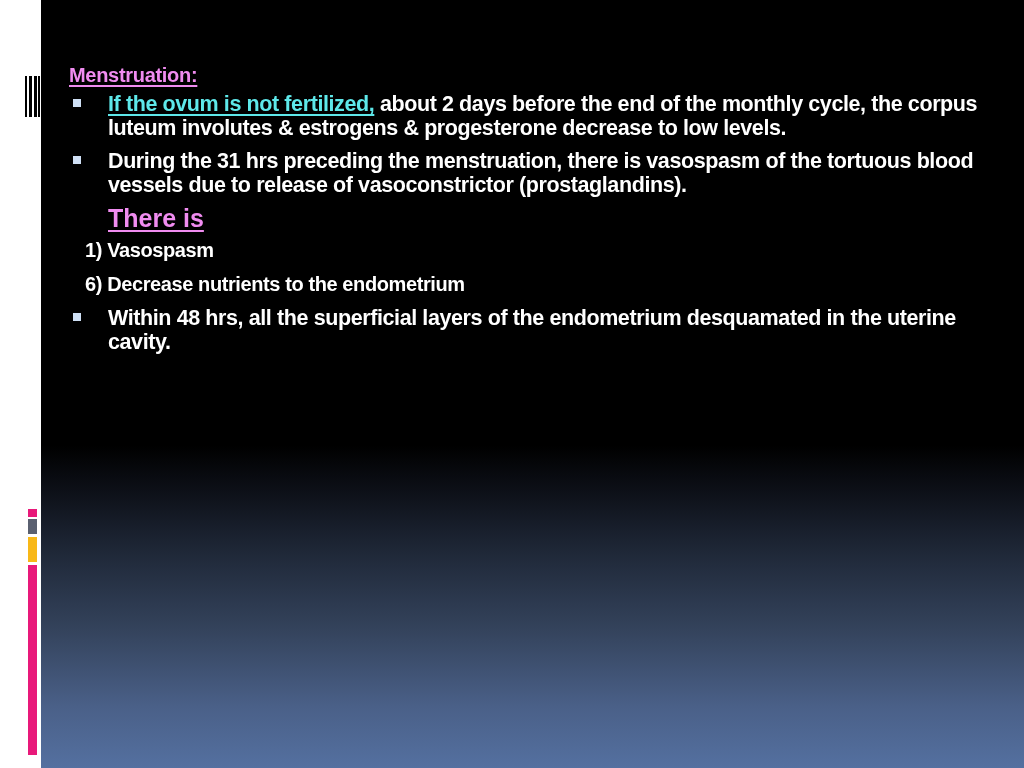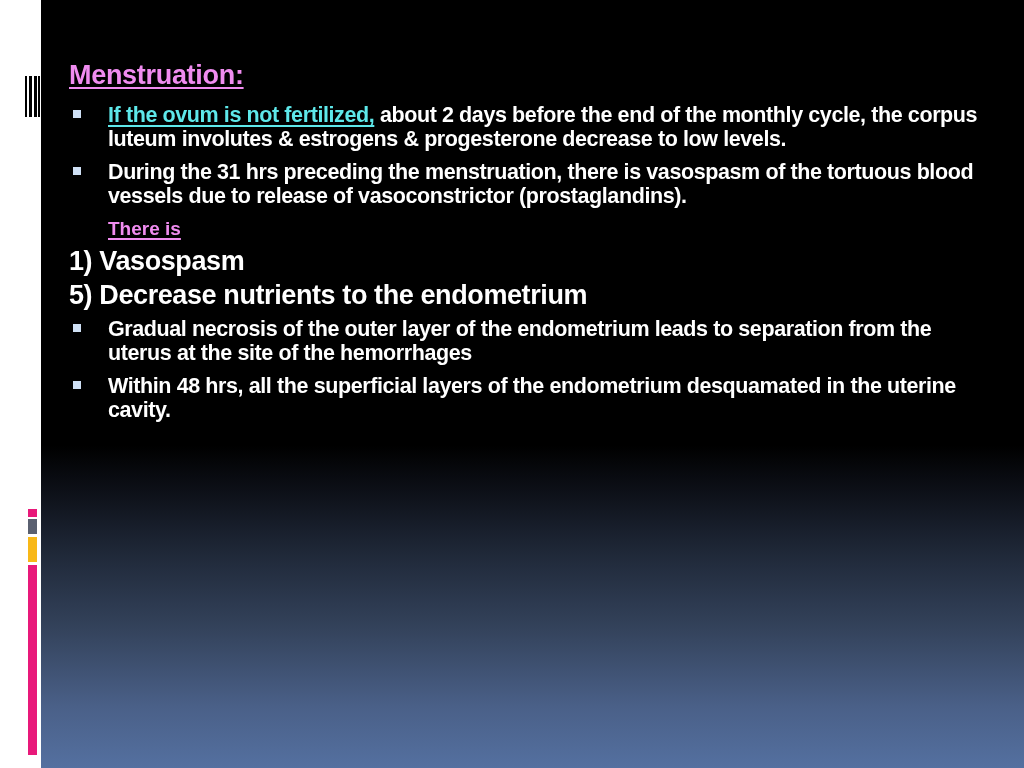--- a/index.html
+++ b/index.html
@@ -4,26 +4,26 @@
 <style>
   html, body { margin: 0; padding: 0; }
   body { width: 1024px; height: 768px; position: relative; overflow: hidden; background: #ffffff; font-family: "Liberation Sans", "DejaVu Sans", sans-serif; }
   .left-strip { position: absolute; left: 0; top: 0; width: 41px; height: 768px; background: #ffffff; }
   .barcode { position: absolute; left: 25px; top: 76px; width: 15px; height: 41px; }
   .barcode span { position: absolute; top: 0; height: 41px; background: #000; }
   .accent { position: absolute; left: 28px; width: 9px; }
   .slide { position: absolute; left: 41px; top: 0; width: 983px; height: 768px;
            background: linear-gradient(to bottom, #000000 0%, #000000 58%, #0d1018 64%, #1f2838 72%, #34435c 82%, #4a6088 92%, #5470a0 100%); }
   .content { position: absolute; left: 28px; top: 58px; width: 920px; color: #ffffff; font-weight: bold; }
-  .title { font-size: 27px; color: #f08cf0; text-decoration: underline; text-decoration-thickness: 2px; text-underline-offset: 3px; line-height: 34px; margin: 0 0 11px 0; letter-spacing: -0.3px; }
+  .title { font-size: 20px; color: #f08cf0; text-decoration: underline; text-decoration-thickness: 2px; text-underline-offset: 3px; line-height: 34px; margin: 0 0 0 0; letter-spacing: -0.3px; }
   .bullet { position: relative; padding-left: 39px; font-size: 21.5px; line-height: 24px; margin-bottom: 9px; letter-spacing: -0.4px; }
   .bullet .mark { position: absolute; left: 4px; top: 7px; width: 8px; height: 8px; background: #cfe0f5; }
   .hl-cyan { color: #5ee8ea; text-decoration: underline; text-decoration-thickness: 2px; text-underline-offset: 3px; text-align: right; }
-  .sub { padding-left: 39px; font-size: 19px; line-height: 24px; color: #f08cf0; text-decoration: underline; text-decoration-thickness: 2px; text-underline-offset: 3px; margin: 6px 0 8px 0; display: block; width: max-content; margin-left: 39px; padding-left: 0; }
-  .numbered { font-size: 27px; line-height: 24px; margin-bottom: 10px; letter-spacing: -0.4px; }
+  .sub { padding-left: 39px; font-size: 25px; line-height: 24px; color: #f08cf0; text-decoration: underline; text-decoration-thickness: 2px; text-underline-offset: 3px; margin: 6px 0 8px 0; display: block; width: max-content; margin-left: 39px; padding-left: 0; }
+  .numbered { font-size: 20px; line-height: 24px; margin-bottom: 10px; letter-spacing: -0.4px; margin-left: 16px; }
 </style>
 </head>
 <body>
 
 <div class="left-strip">
   <div class="barcode">
     <span style="left:0;width:2px"></span>
     <span style="left:4px;width:3px"></span>
     <span style="left:9px;width:3px"></span>
     <span style="left:13px;width:2px"></span>
@@ -43,24 +43,23 @@
       <span class="hl-cyan">If the ovum is not fertilized,</span><span> about 2 days before the end of the monthly cycle, the corpus luteum involutes &amp; estrogens &amp; progesterone decrease to low levels.</span>
     </div>
     <div class="bullet">
       <span class="mark"></span>
       <span>During the 31 hrs preceding the menstruation, there is vasospasm of the tortuous blood vessels due to release of vasoconstrictor (prostaglandins).</span>
     </div>
 
     <span class="sub">There is</span>
 
     <div class="numbered">1) Vasospasm</div>
-    <div class="numbered">5) Decrease nutrients to the endometrium</div>
+    <div class="numbered">6) Decrease nutrients to the endometrium</div>
 
     <div class="bullet">
       <span class="mark"></span>
-      <span>Gradual necrosis of the outer layer of the endometrium leads to separation from the uterus at the site of the hemorrhages</span>
     </div>
     <div class="bullet">
       <span class="mark"></span>
       <span>Within 48 hrs, all the superficial layers of the endometrium desquamated in the uterine cavity.</span>
     </div>
   </div>
 </div>
 
 </body></html>

